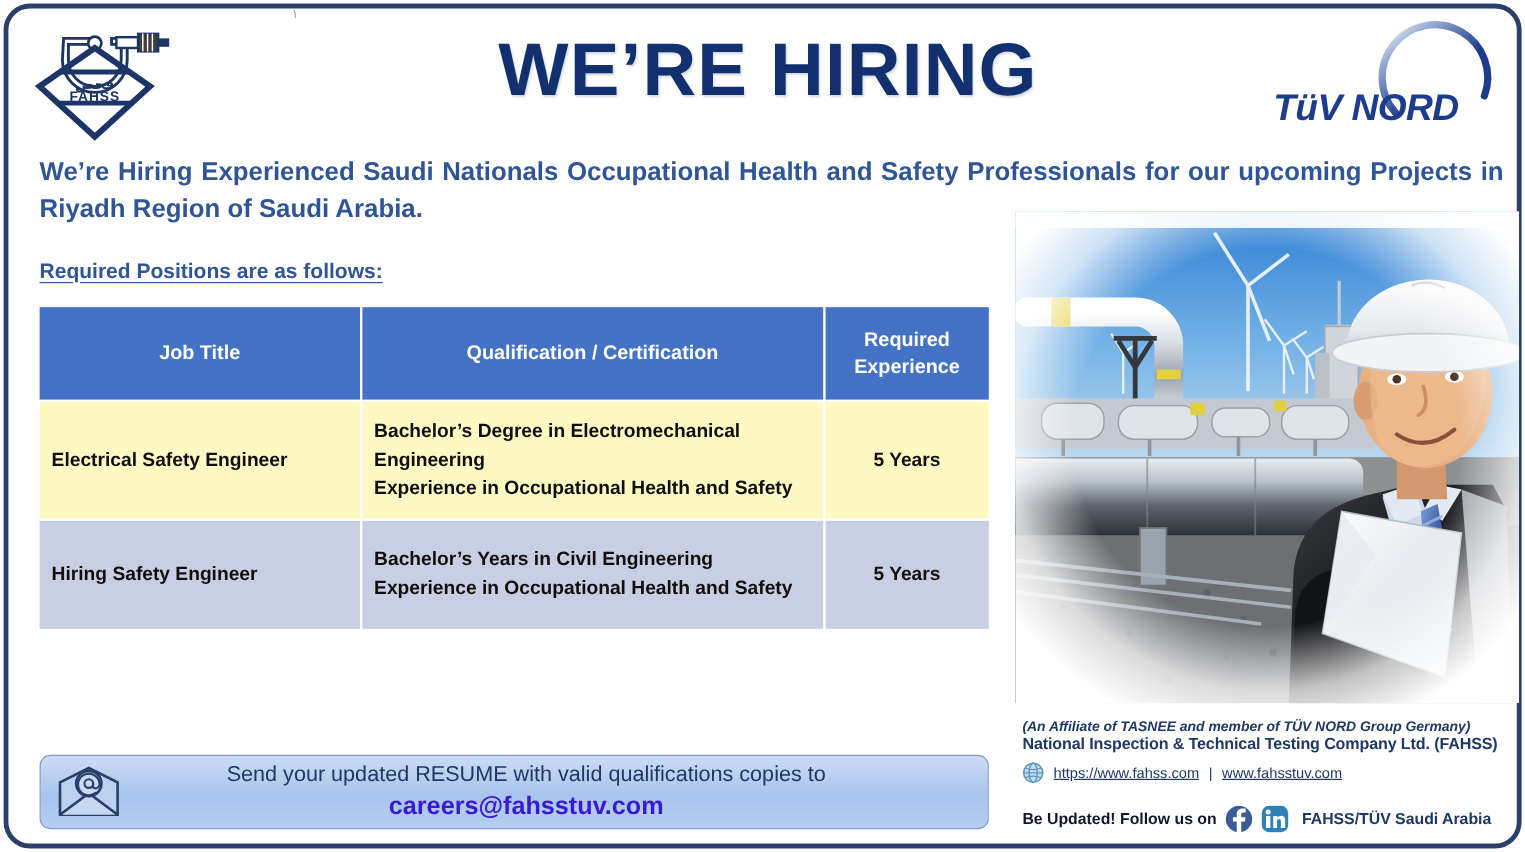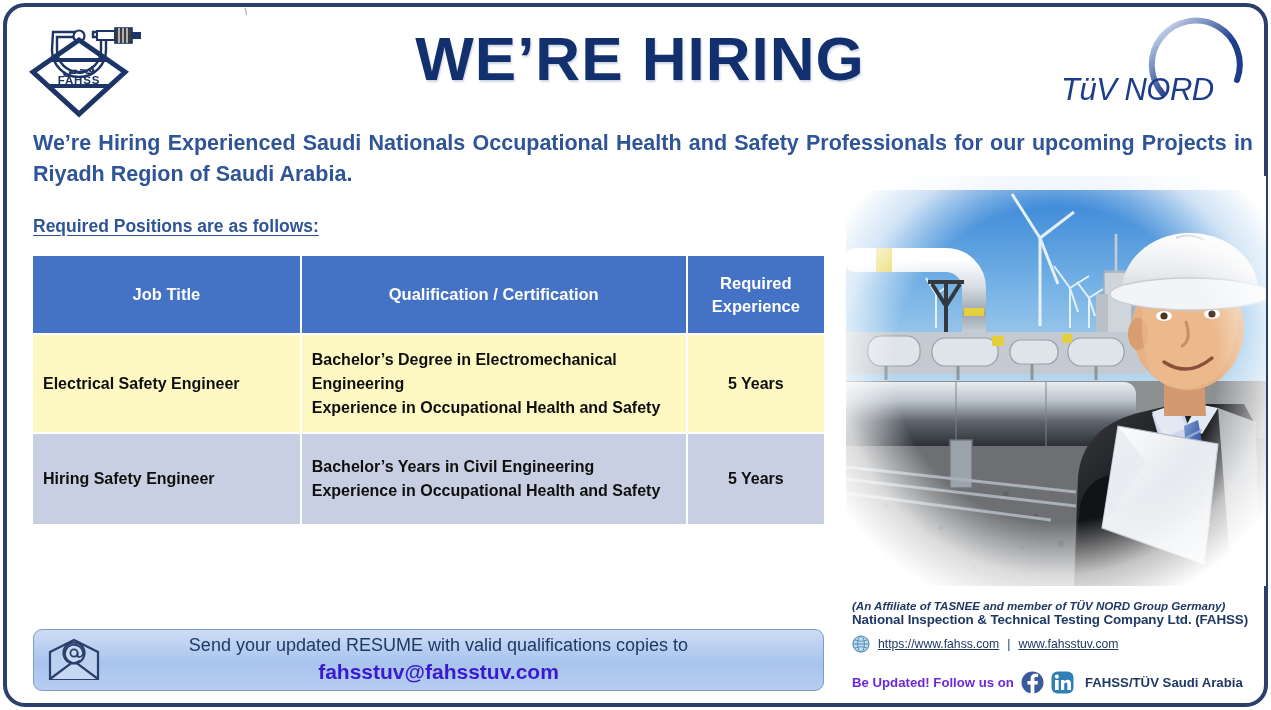--- a/index.html
+++ b/index.html
@@ -49,21 +49,21 @@
 
   
   #tuv-logo {
     position: absolute; right: 16px; top: 14px;
     width: 200px; height: 108px;
   }
   #tuv-wordmark {
     position: absolute;
     left: 6px; bottom: 14px;
     font-size: 31px;
-    font-weight: normal;
+    font-weight: bold;
     font-style: italic;
     color: #1d3c8c;
     letter-spacing: -0.5px;
     white-space: nowrap;
   }
 
   
   #intro {
     position: absolute;
     left: 33px; top: 128px;
@@ -207,21 +207,21 @@
   .link-sep { font-size: 12.2px; color: #1f3864; }
   #follow-row {
     display: flex;
     align-items: center;
     margin-top: 18px;
     gap: 7px;
   }
   #follow-label {
     font-size: 13.2px;
     font-weight: bold;
-    color: #6d28d9;
+    color: #0f172a;
     white-space: nowrap;
   }
   .social-icon { width: 23px; height: 23px; flex: 0 0 auto; }
   #follow-handle {
     font-size: 13.2px;
     font-weight: bold;
     color: #1f3864;
     margin-left: 4px;
     white-space: nowrap;
   }
@@ -316,21 +316,21 @@
   <div id="resume-banner">
     <svg id="envelope-icon" viewBox="0 0 56 44">
       <path d="M4 14 L28 2 L52 14 L52 41 L4 41 Z" fill="#bcd0ef" stroke="#2b3f6b" stroke-width="2.2"></path>
       <path d="M4 41 L28 23 L52 41" fill="#c6d8f2" stroke="#2b3f6b" stroke-width="2.2"></path>
       <circle cx="28" cy="15" r="10.5" fill="#c9dbf4" stroke="#2b3f6b" stroke-width="2.2"></circle>
       <circle cx="28" cy="15" r="3.6" fill="none" stroke="#2b3f6b" stroke-width="1.8"></circle>
       <path d="M31.6 15 v3.4 a3.6 3.6 0 0 0 5.4 -2.6 a9 9 0 1 0 -3.4 7" fill="none" stroke="#2b3f6b" stroke-width="1.8" stroke-linecap="round"></path>
     </svg>
     <div id="resume-text">
       <span id="resume-line1">Send your updated RESUME with valid qualifications copies to</span>
-      <span id="resume-email">fahsstuv@fahsstuv.com</span>
+      <span id="resume-email">careers@fahsstuv.com</span>
     </div>
   </div>
 
   <div id="photo">
     <svg viewBox="0 0 420 410" width="420" height="410">
       <defs>
         <radialGradient id="vign" cx="50%" cy="46%" r="62%">
           <stop offset="0%" stop-color="#ffffff" stop-opacity="0"></stop>
           <stop offset="62%" stop-color="#ffffff" stop-opacity="0"></stop>
           <stop offset="83%" stop-color="#ffffff" stop-opacity="0.75"></stop>

